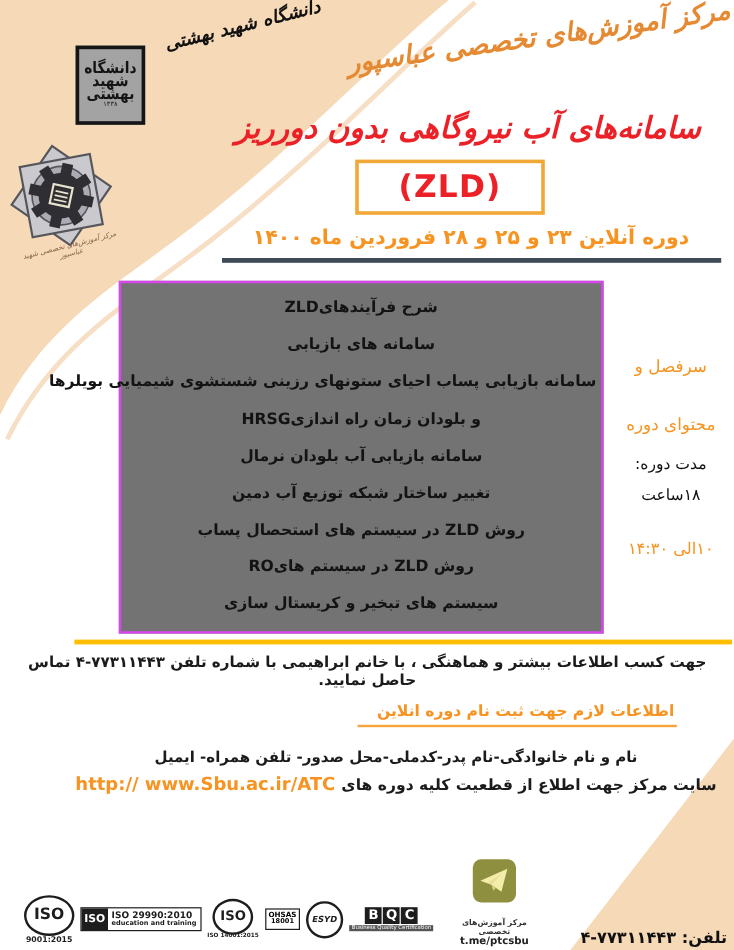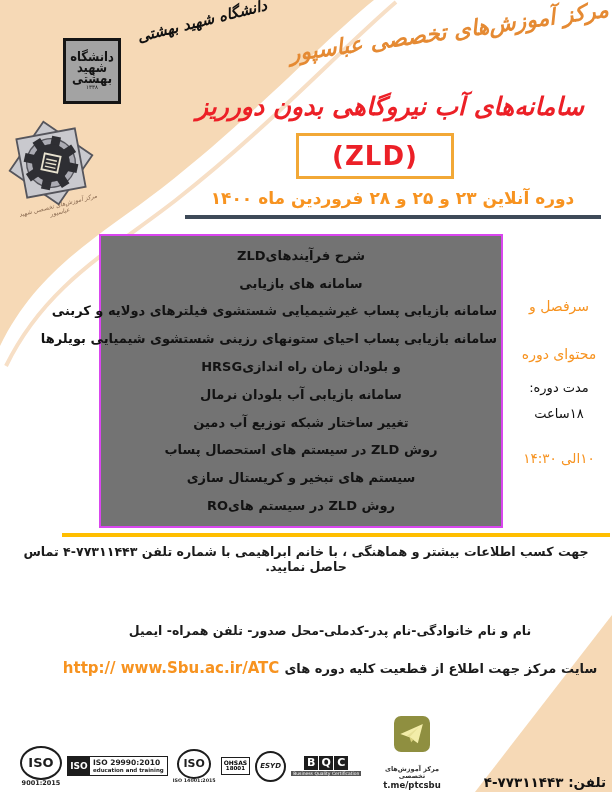--- a/index.html
+++ b/index.html
@@ -87,21 +87,21 @@
   .reg-head{
     position:absolute; right:48px; top:586px;
     font-size:13px; font-weight:bold; color:#F79320; direction:rtl;
     border-bottom:2px solid #F7A33C; padding:0 2px 3px 16px;
   }
   .reg-fields{
     position:absolute; left:60px; top:623px; width:540px;
     font-size:12.5px; font-weight:bold; color:#1b1b1b; text-align:center; direction:rtl;
   }
   .site-line{
-    position:absolute; left:60px; top:658px; width:540px;
+    position:absolute; left:60px; top:643px; width:540px;
     text-align:center; direction:rtl; white-space:nowrap;
   }
   .site-line .fa{font-size:13px; font-weight:bold; color:#1b1b1b;}
   .site-line .url{font-size:15px; font-weight:bold; color:#F79320;}
   
   .iso-row{
     position:absolute; left:20px; top:742px; height:48px;
     display:flex; align-items:center; gap:5px; filter:grayscale(100%);
   }
   .iso-circ{border:2px solid #1d1d1d; border-radius:50%; display:flex; align-items:center; justify-content:center; font-weight:bold; color:#1d1d1d; background:#fff;}
@@ -181,41 +181,41 @@
   <div class="main-title">سامانه‌های آب نیروگاهی بدون دورریز</div>
   <div class="zld-box">
     <span>(ZLD)</span>
   </div>
   <div class="date-line">دوره آنلاین ۲۳ و ۲۵ و ۲۸ فروردین ماه ۱۴۰۰</div>
   <div class="dark-rule"></div>
 
   <div class="course-box">
     <div class="course-line">شرح فرآیندهایZLD</div>
     <div class="course-line">سامانه های بازیابی</div>
-    <div class="course-line">سامانه بازیابی پساب غیرشیمیایی شستشوی فیلترهای دولایه و کربنی</div>
     <div class="course-line">سامانه بازیابی پساب احیای ستونهای رزینی شستشوی شیمیایی بویلرها</div>
     <div class="course-line">و بلودان زمان راه اندازیHRSG</div>
     <div class="course-line">سامانه بازیابی آب بلودان نرمال</div>
     <div class="course-line">تغییر ساختار شبکه توزیع آب دمین</div>
     <div class="course-line">روش ZLD در سیستم های استحصال پساب</div>
+    <div class="course-line">روش ZLD در سیستم هایRO</div>
     <div class="course-line">سیستم های تبخیر و کریستال سازی</div>
-    <div class="course-line">روش ZLD در سیستم هایRO</div>
   </div>
 
   <div class="side">
     <div class="s1 o">سرفصل و</div>
     <div class="s2 o">محتوای دوره</div>
     <div class="s3 b">مدت دوره:</div>
     <div class="s4 b">۱۸ساعت</div>
     <div class="s5 o">۱۰الی ۱۴:۳۰</div>
   </div>
 
   <div class="orange-rule"></div>
   <div class="contact-note">جهت کسب اطلاعات بیشتر و هماهنگی ، با خانم ابراهیمی با شماره تلفن ۷۷۳۱۱۴۴۳-۴ تماس حاصل نمایید.</div>
 
+  <div class="reg-head">اطلاعات لازم جهت ثبت نام دوره انلاین</div>
   <div class="reg-fields">نام و نام خانوادگی-نام پدر-کدملی-محل صدور- تلفن همراه- ایمیل</div>
   <div class="site-line">
     <span class="fa">سایت مرکز جهت اطلاع از قطعیت کلیه دوره های</span>
     <span class="url">http:// www.Sbu.ac.ir/ATC</span>
   </div>
 
   <div class="iso-row">
     <div class="iso9001-wrap">
       <div class="iso-circ">ISO</div>
       <div class="iso-sub">9001:2015</div>

